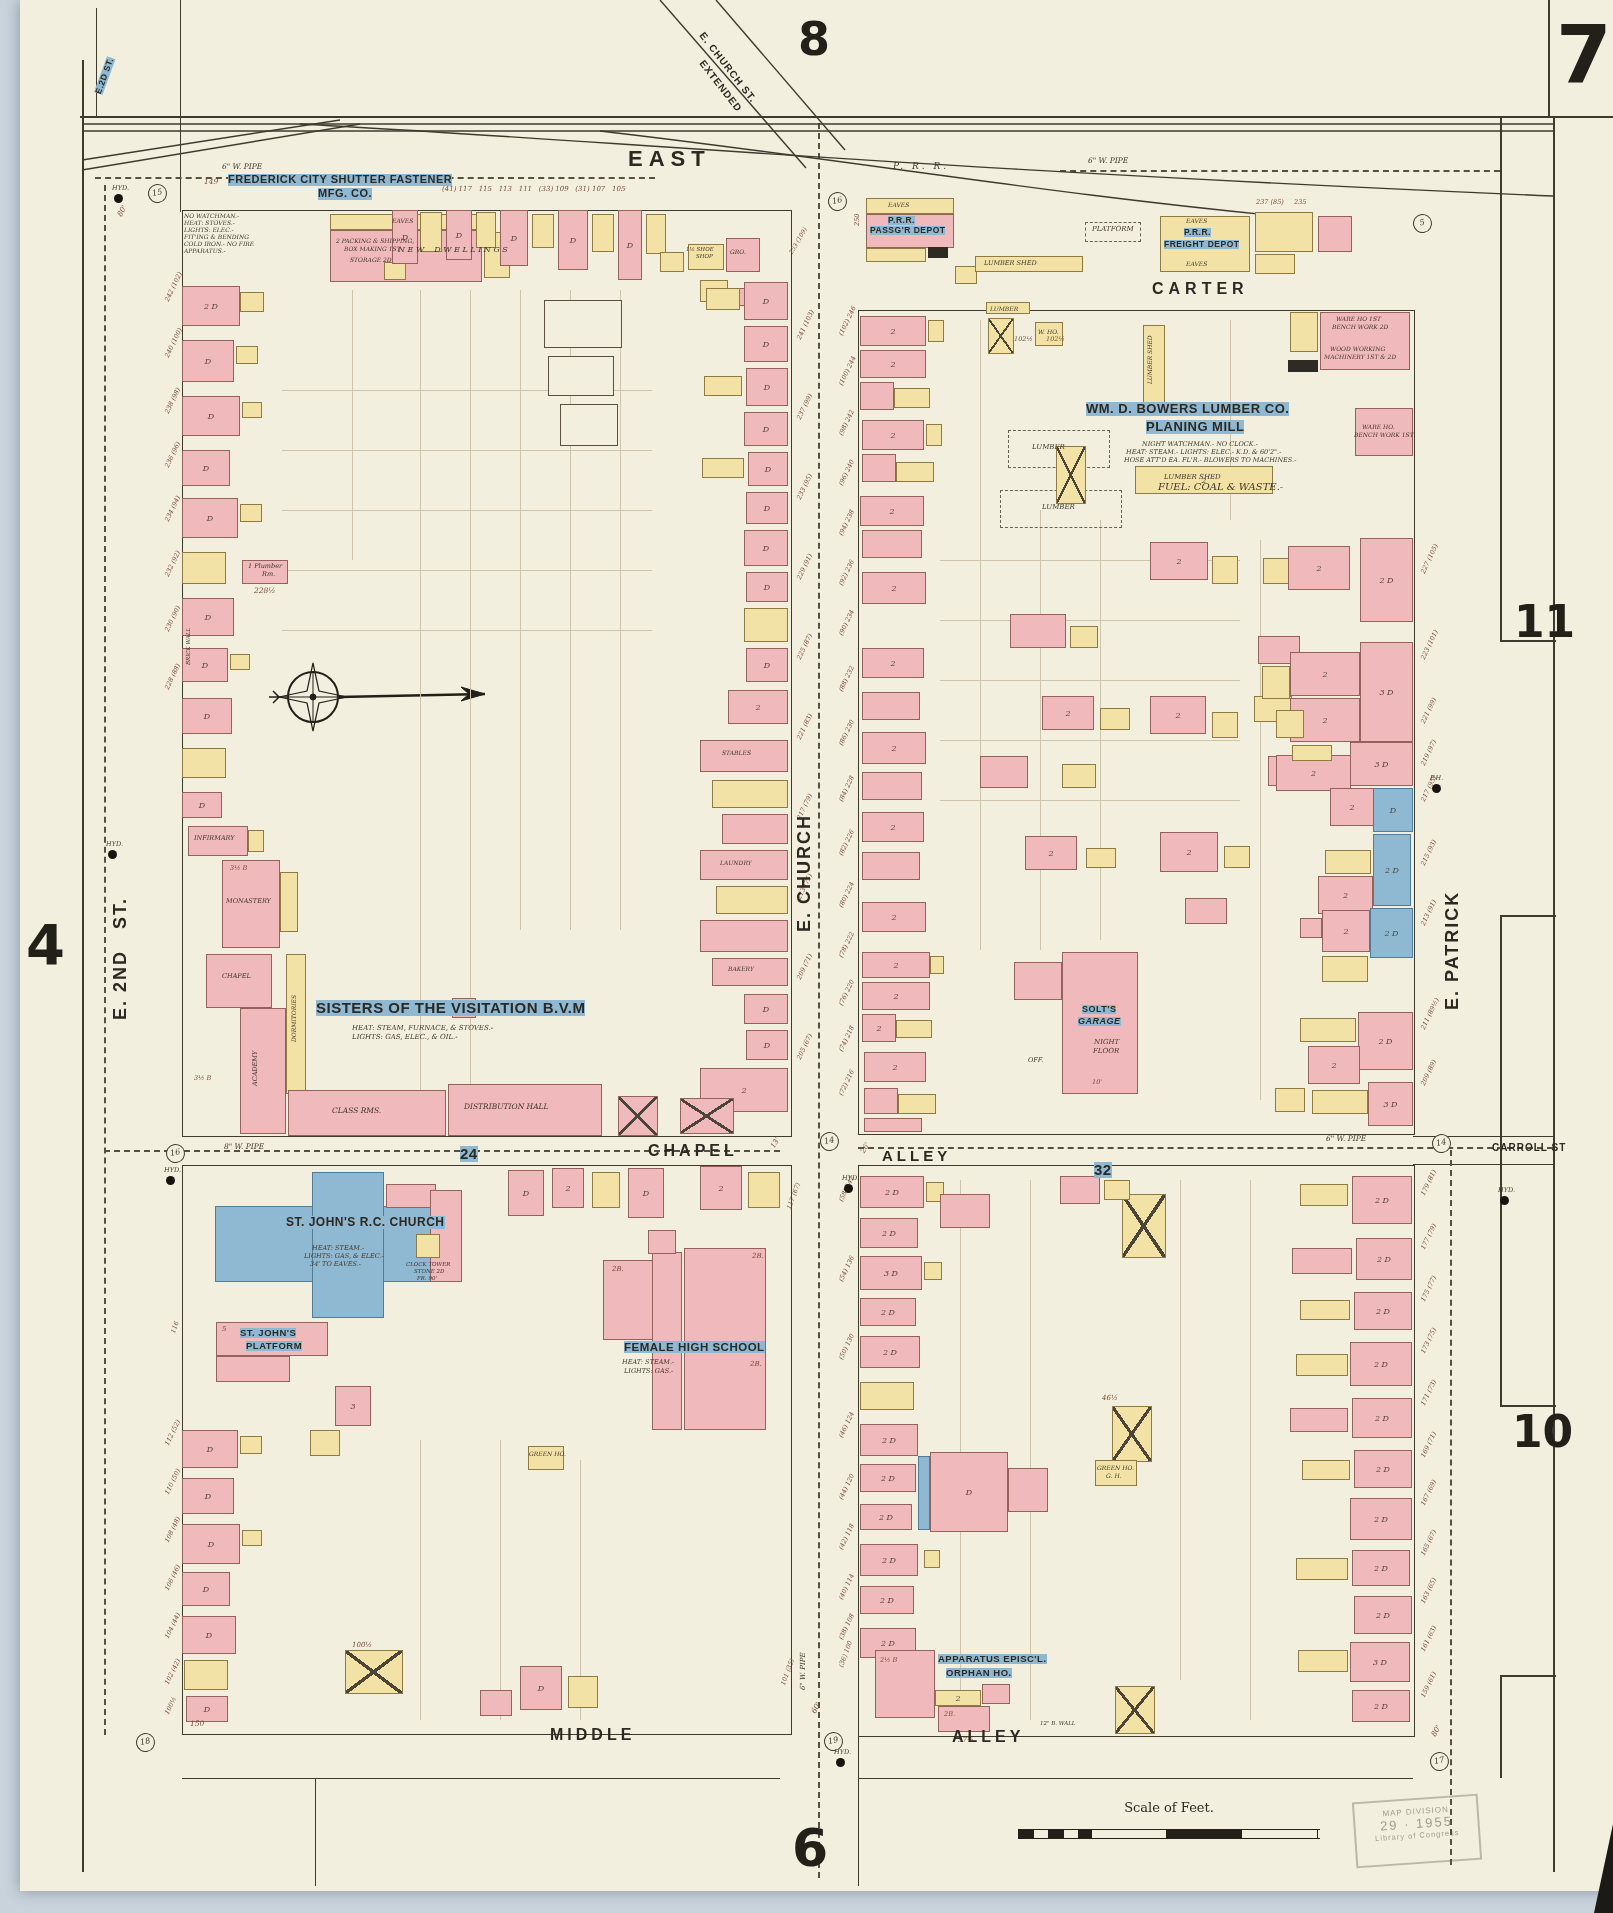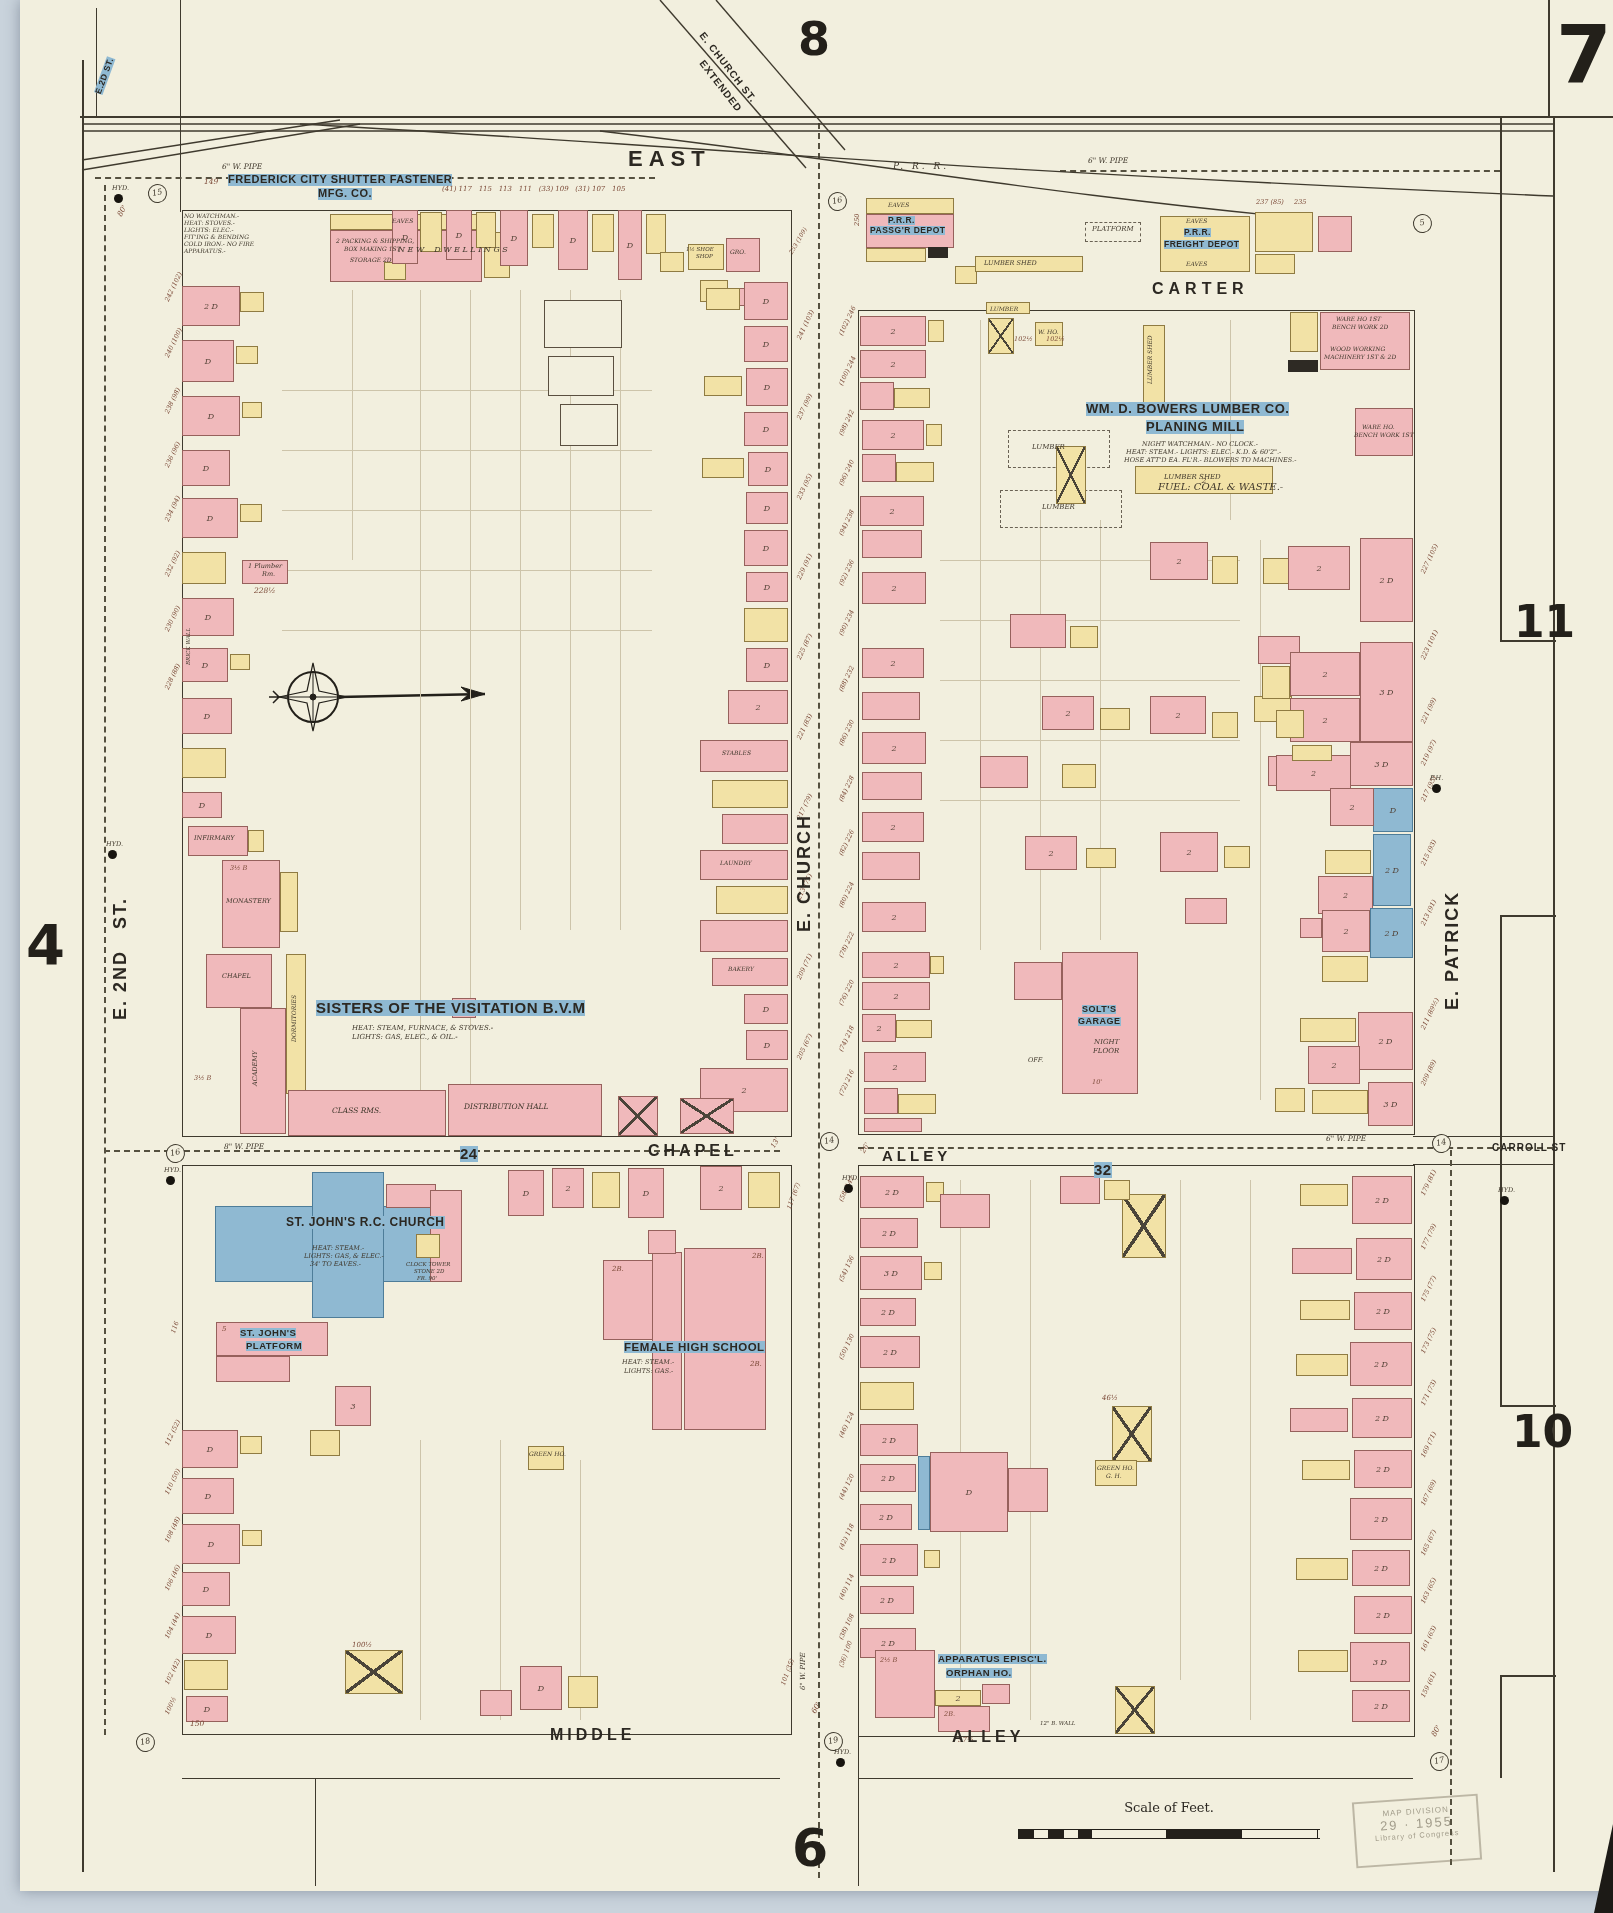--- a/index.html
+++ b/index.html
@@ -706,21 +706,21 @@
       <div class="lbl i r" style="left: 612px; top: 1266px; font-size: 7px;">2B.</div>
       <div class="lbl i r" style="left: 752px; top: 1253px; font-size: 7px;">2B.</div>
       <div class="lbl i r" style="left: 750px; top: 1361px; font-size: 7px;">2B.</div>
       <div class="lbl i" style="left: 529px; top: 1451px; font-size: 6px;">GREEN HO.</div>
       <div class="lbl i" style="left: 1097px; top: 1465px; font-size: 6px;">GREEN HO.</div>
       <div class="lbl i" style="left: 1106px; top: 1473px; font-size: 6px;">G. H.</div>
       <div class="lbl i r" style="left: 352px; top: 1642px; font-size: 7px;">100½</div>
       <div class="lbl i r" style="left: 1102px; top: 1395px; font-size: 7px;">46½</div>
       <div class="lbl i r" style="left: 958px; top: 1737px; font-size: 7px;">57½</div>
       <div class="lbl b" style="left: 1082px; top: 1005px; font-size: 9px;">SOLT'S</div>
-      <div class="lbl b" style="left: 1078px; top: 1017px; font-size: 9px;">GARAGE</div>
+      <div class="lbl b" style="left: 1078px; top: 1017px; font-size: 9px; font-style: italic;">GARAGE</div>
       <div class="lbl i" style="left: 1094px; top: 1039px; font-size: 7px;">NIGHT</div>
       <div class="lbl i" style="left: 1093px; top: 1048px; font-size: 7px;">FLOOR</div>
       <div class="lbl i" style="left: 1028px; top: 1057px; font-size: 6.5px;">OFF.</div>
       <div class="lbl i r" style="left: 1092px; top: 1079px; font-size: 6.5px;">10'</div>
       <div class="lbl b" style="left: 938px; top: 1654px; font-size: 9.5px;">APPARATUS EPISC'L.</div>
       <div class="lbl b" style="left: 946px; top: 1668px; font-size: 9.5px;">ORPHAN HO.</div>
       <div class="lbl i r" style="left: 880px; top: 1657px; font-size: 6.5px;">2½ B</div>
       <div class="lbl i r" style="left: 944px; top: 1711px; font-size: 6.5px;">2B.</div>
       <div class="lbl i" style="left: 1040px; top: 1721px; font-size: 5.5px;">12" B. WALL</div>
       <div class="lbl i r" style="left: 780px; top: 1684px; font-size: 6.5px; transform: rotate(-70deg);">101 (35)</div>

